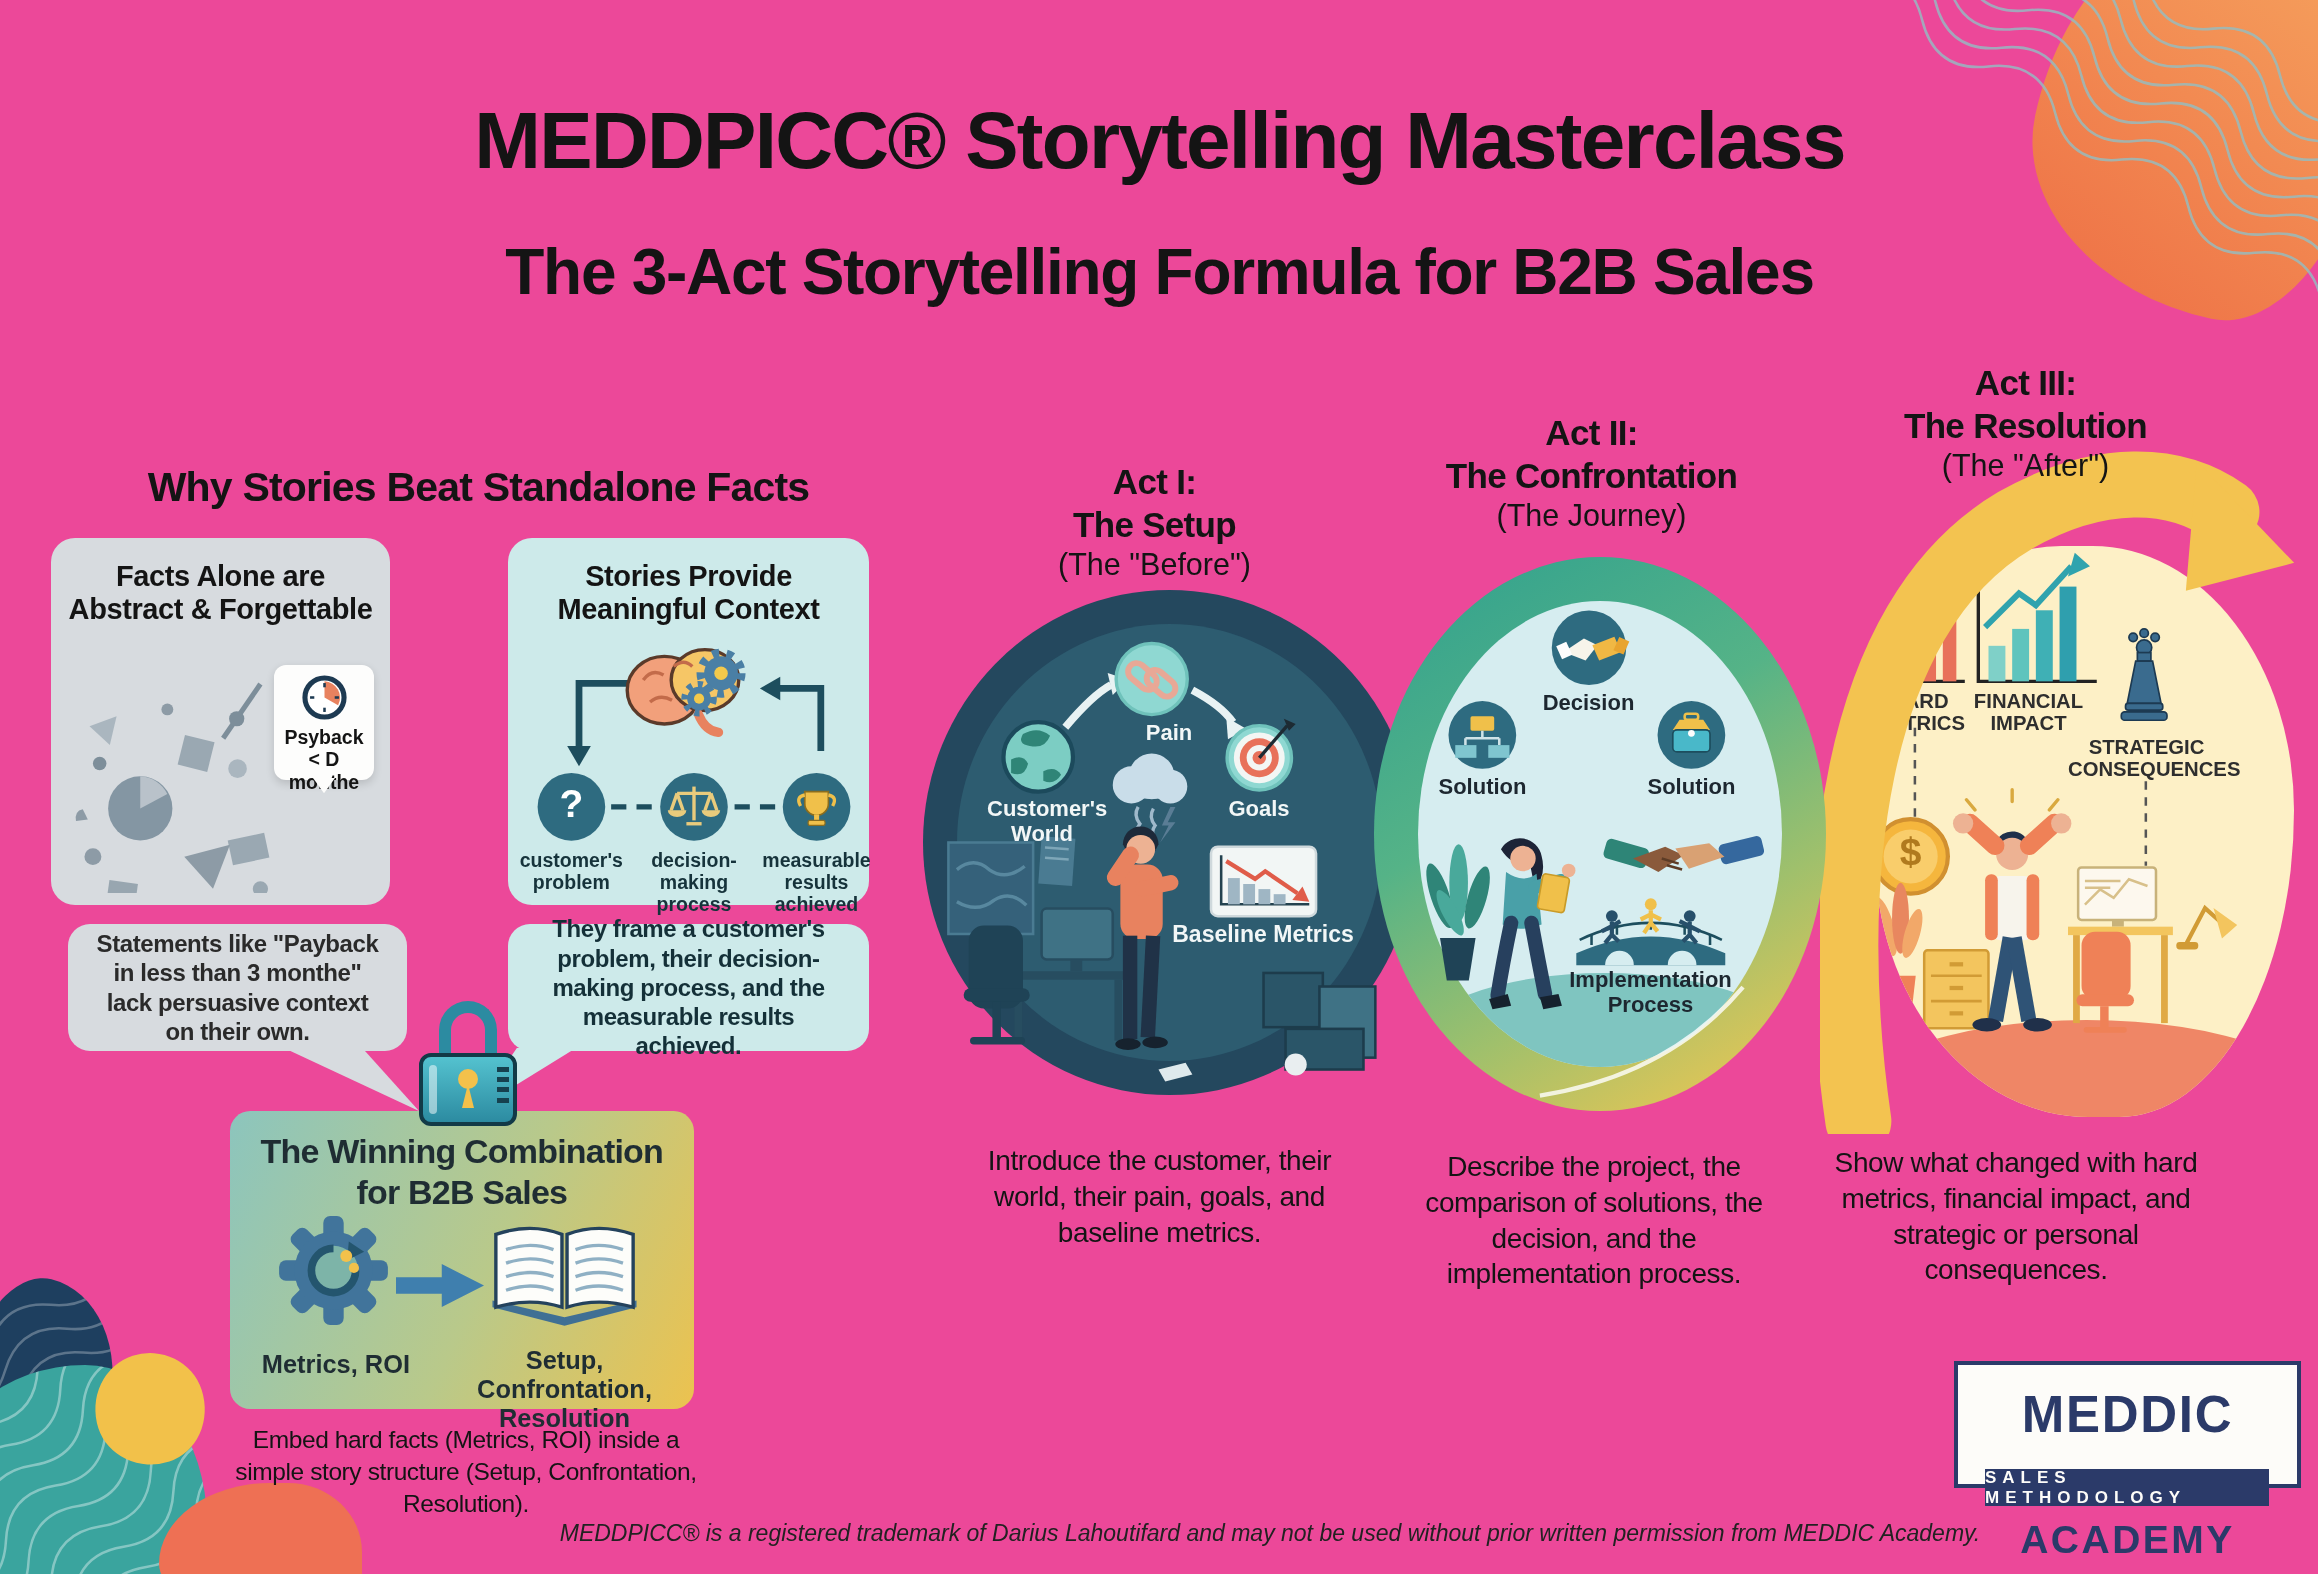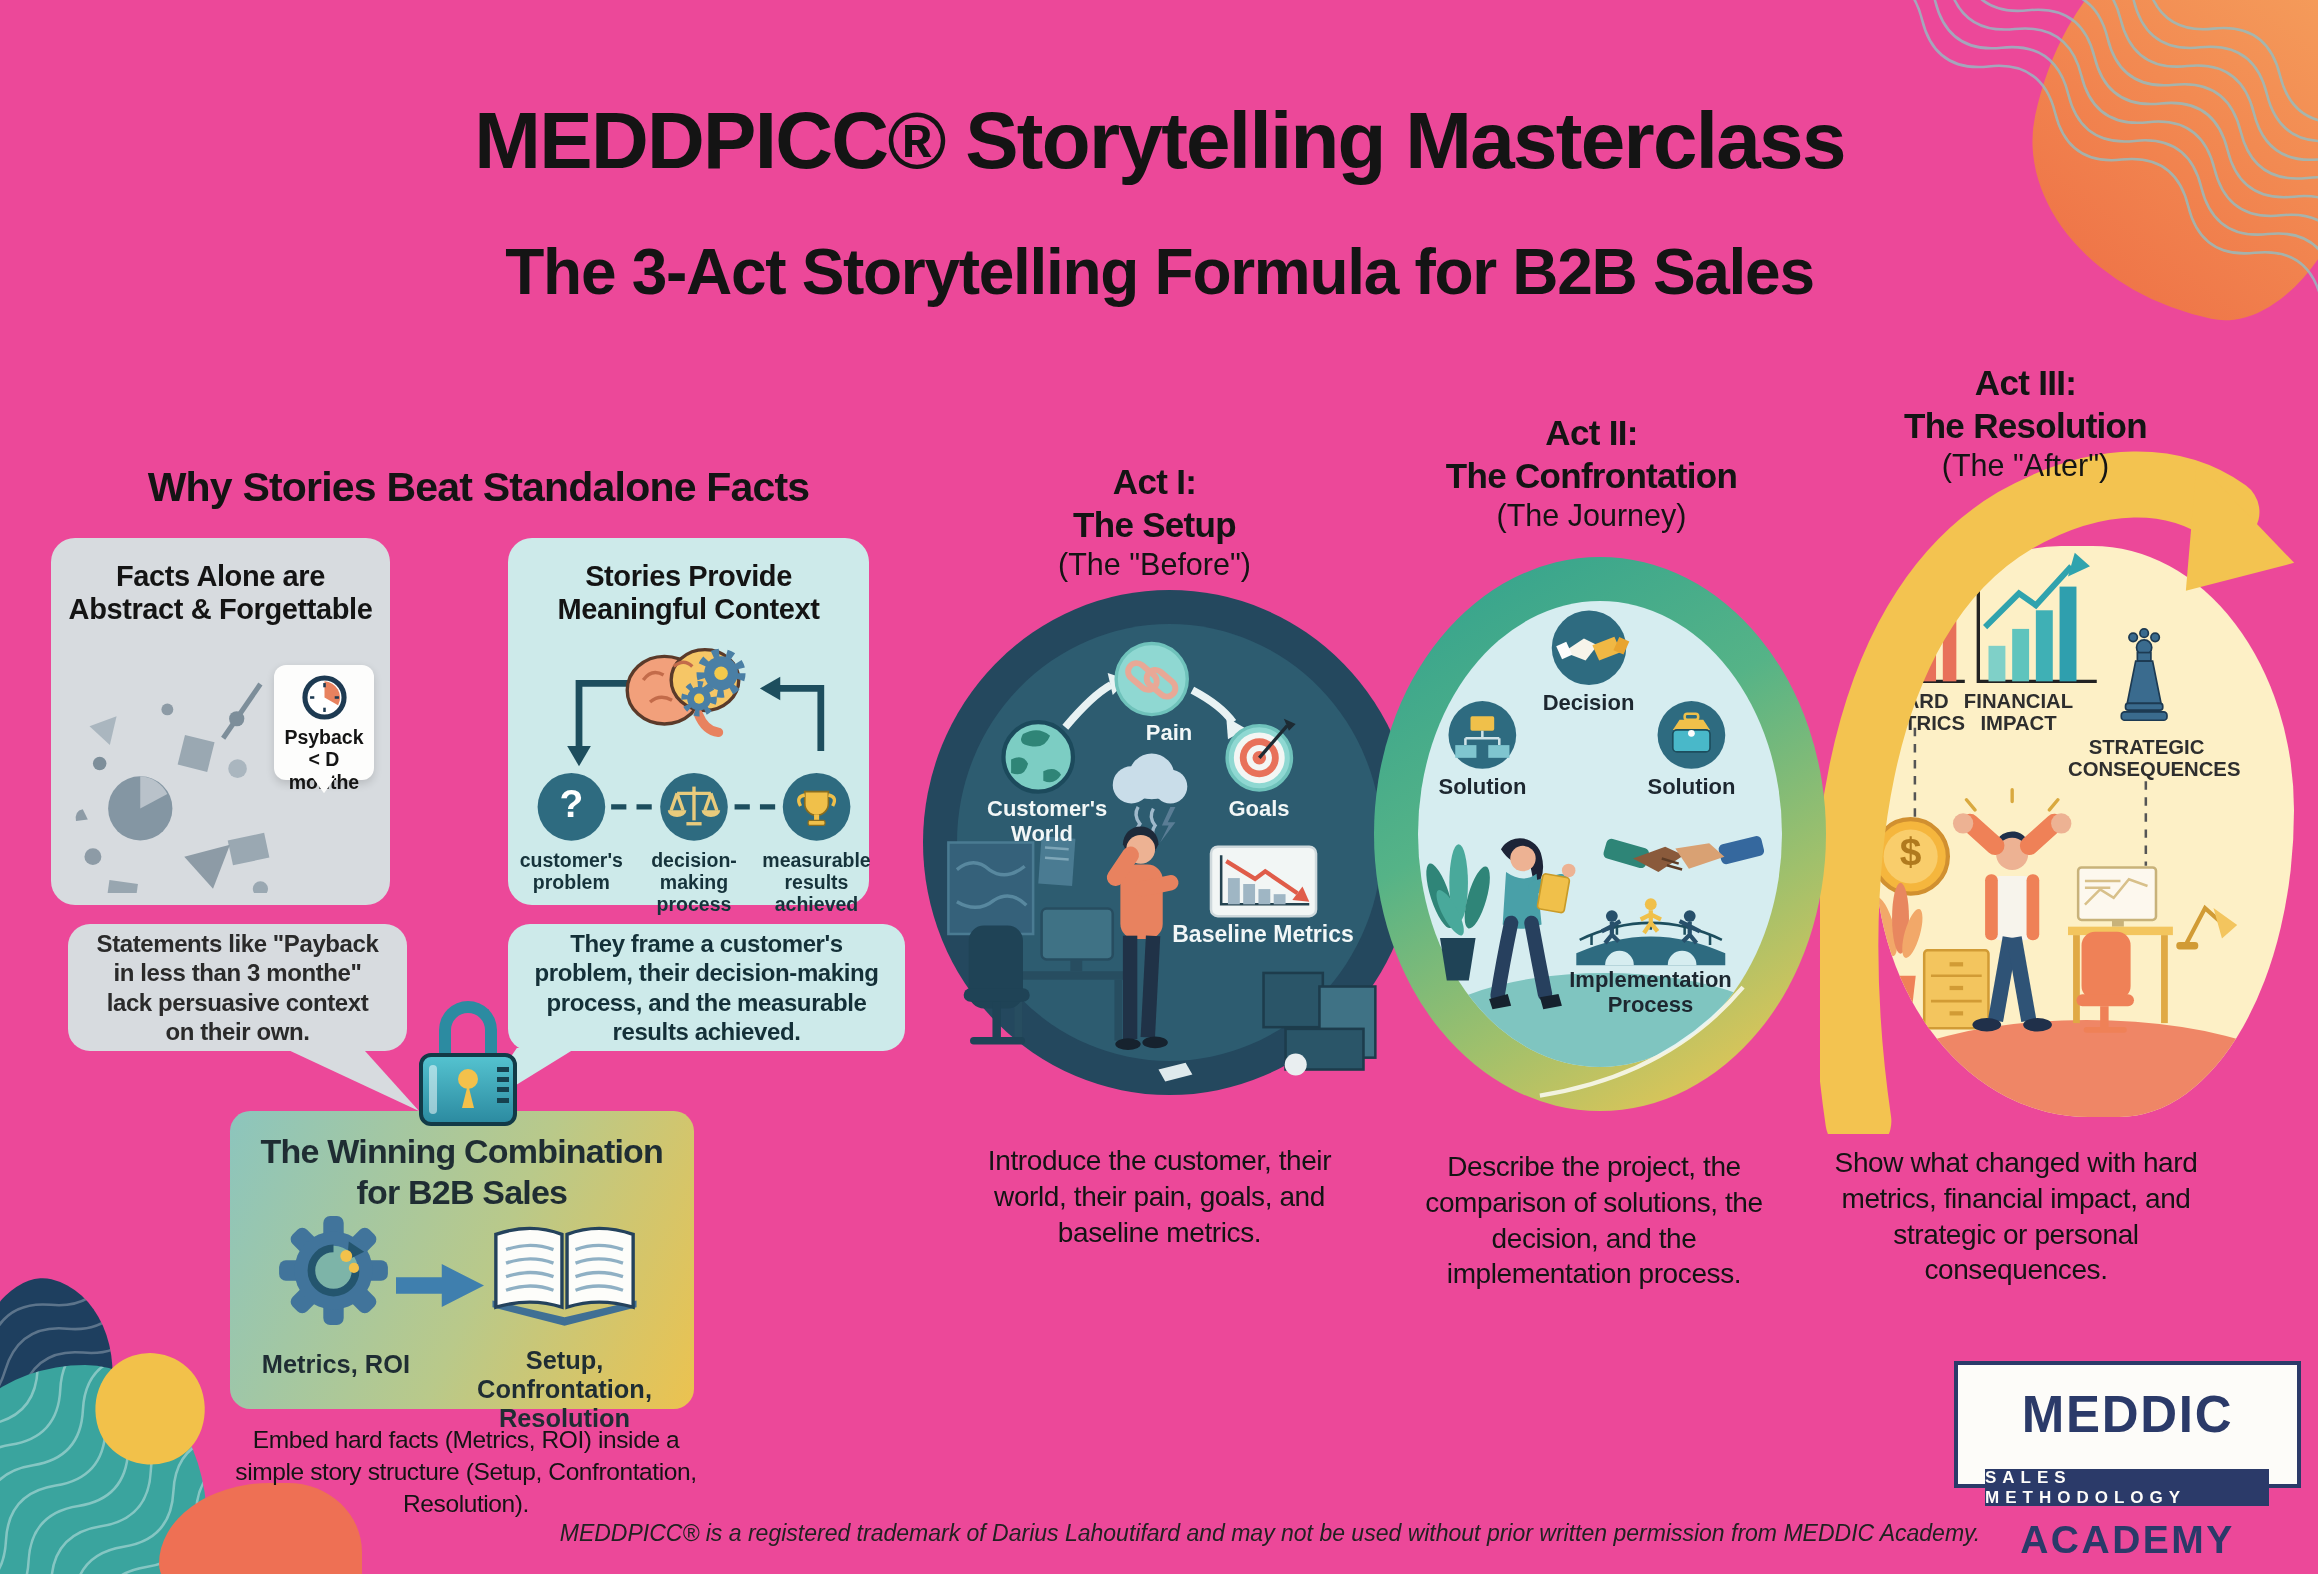--- a/index.html
+++ b/index.html
@@ -168,21 +168,21 @@
       </g>
     </svg>
     <div class="abs ctr" style="left:40px;top:244px;width:47px;height:51px;color:#fff;font-size:39px;font-weight:bold;">?</div>
     <div class="abs ctr itemlabel" style="left:6.8px;top:312px;width:113px;">customer's problem</div>
     <div class="abs ctr itemlabel" style="left:121px;top:312px;width:130px;">decision-making process</div>
     <div class="abs ctr itemlabel" style="left:252px;top:312px;width:113px;">measurable results achieved</div>
   </div>
 
   <div class="abs bubble ctr" style="left:68px;top:924px;width:339px;height:127px;background:#d7dbdf;color:#2a2a2a;">Statements like "Payback in less than 3 monthe" lack persuasive context on their own.</div>
   <div class="abs" style="left:284px;top:1048px;width:135px;height:63px;background:#d7dbdf;clip-path:polygon(0 0,58% 0,100% 100%);"></div>
-  <div class="abs bubble ctr" style="left:508px;top:924px;width:397px;height:127px;background:#cdeaea;color:#143038;">They frame a customer's problem, their decision-making process, and the measurable results achieved.</div>
+  <div class="abs bubble ctr" style="left:508px;top:924px;width:361px;height:127px;background:#cdeaea;color:#143038;">They frame a customer's problem, their decision-making process, and the measurable results achieved.</div>
   <div class="abs" style="left:474px;top:1048px;width:102px;height:63px;background:#cdeaea;clip-path:polygon(42% 0,100% 0,0 100%);"></div>
 
   <div class="abs" style="left:419px;top:1001px;width:98px;height:125px;z-index:7;">
     <div class="abs" style="left:20.3px;top:0;width:58px;height:68px;border:12.7px solid #2c8ba1;border-bottom:none;border-radius:30.5px 30.5px 0 0;box-sizing:border-box;"></div>
     <div class="abs" style="left:0;top:52px;width:98px;height:73px;background:linear-gradient(180deg,#54c2cf,#2c8ba1);border:4.2px solid #123a47;border-radius:12px;box-sizing:border-box;"></div>
     <div class="abs" style="left:10.2px;top:64px;width:7.6px;height:49px;background:rgba(255,255,255,.5);border-radius:4.2px;"></div>
     <div class="abs" style="left:78px;top:66px;width:12px;height:5.1px;background:#16414f;"></div>
     <div class="abs" style="left:78px;top:76px;width:12px;height:5.1px;background:#16414f;"></div>
     <div class="abs" style="left:78px;top:86px;width:12px;height:5.1px;background:#16414f;"></div>
     <div class="abs" style="left:78px;top:97px;width:12px;height:5.1px;background:#16414f;"></div>
@@ -487,21 +487,21 @@
           <rect x="130" y="388" width="15" height="78" rx="7" fill="#ef8157"></rect>
           <rect x="179" y="388" width="15" height="78" rx="7" fill="#ef8157"></rect>
           <rect x="142" y="462" width="18" height="100" fill="#2f5376" transform="rotate(10 151 512)"></rect>
           <rect x="164" y="462" width="18" height="100" fill="#2f5376" transform="rotate(-10 173 512)"></rect>
           <ellipse cx="132" cy="566" rx="17" ry="8" fill="#20304a"></ellipse>
           <ellipse cx="192" cy="566" rx="17" ry="8" fill="#20304a"></ellipse>
           <path d="M118 312 l-10 -12 M162 302 v-14 M206 312 l10 -12" stroke="#d9a93f" stroke-width="4" stroke-linecap="round"></path>
         </g>
       </svg>
       <div class="abs ctr caplabel" style="left:-15.2px;top:144px;width:119px;">HARD METRICS</div>
-      <div class="abs ctr caplabel" style="left:80px;top:144px;width:127px;">FINANCIAL IMPACT</div>
+      <div class="abs ctr caplabel" style="left:90px;top:144px;width:127px;">FINANCIAL IMPACT</div>
       <div class="abs ctr caplabel" style="left:193px;top:190px;width:157px;">STRATEGIC CONSEQUENCES</div>
       <div class="abs ctr" style="left:15.2px;top:284px;width:41px;height:47px;font-size:39px;font-weight:bold;color:#b07a1e;">$</div>
     </div>
 
     <svg class="abs" style="left:0;top:0;width:499px;height:770px;" viewBox="0 0 589 910">
       <path d="M45 895 C 5 620, 35 300, 230 185 C 330 128, 420 132, 480 175" stroke="#f3c350" stroke-width="78" fill="none" stroke-linecap="round"></path>
       <polygon points="445,115 560,235 432,268" fill="#f3c350"></polygon>
     </svg>
   </div>
 

